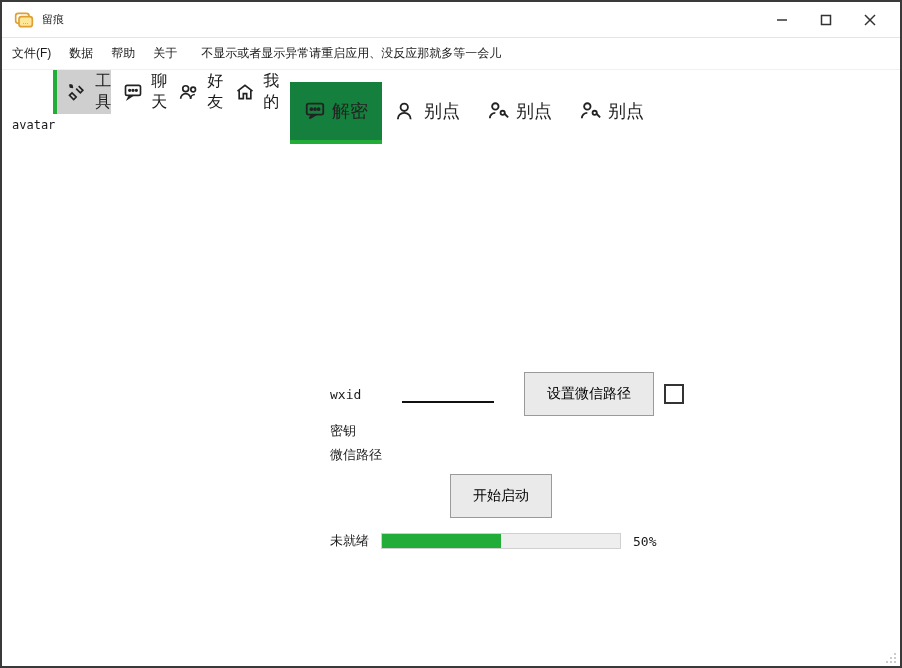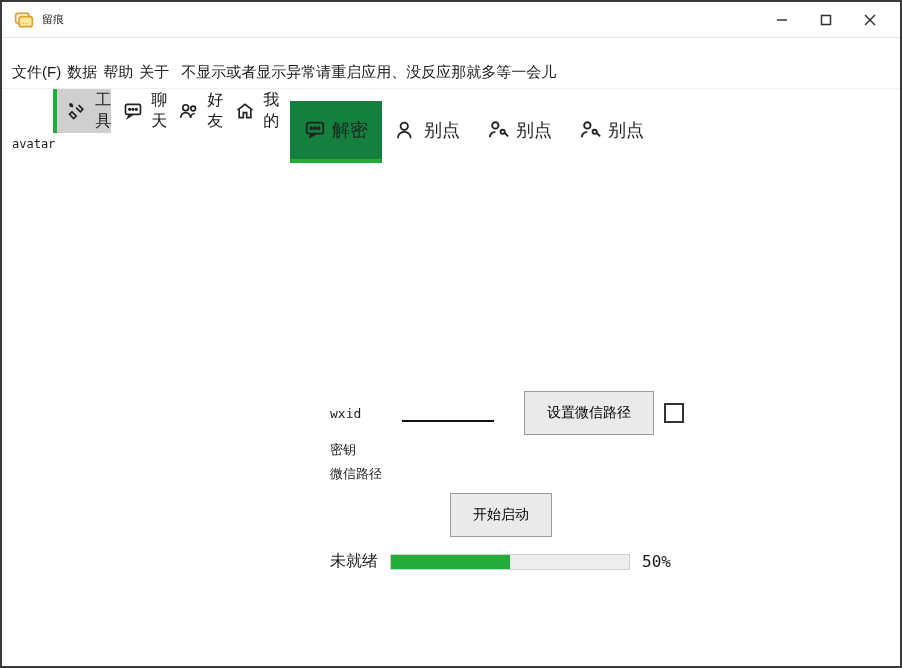--- a/index.html
+++ b/index.html
@@ -33,24 +33,23 @@
     width: 44px; height: 28px;
     display: flex; align-items: center; justify-content: center;
     font-size: 14px;
     color: #333;
   }
   .menubar {
     height: 32px;
     display: flex;
     align-items: center;
     padding: 0 10px;
-    gap: 6px;
-    font-size: 15px;
+    gap: 18px;
+    font-size: 12px;
     border-bottom: 1px solid #f0f0f0;
-    margin-top: 19px;
   }
   .menubar .menu-item { cursor: default; }
   .menubar .menu-hint { margin-left: 6px; }
   .content {
     display: flex;
     height: calc(100% - 36px - 32px);
   }
   .sidebar {
     width: 108px;
     display: flex;
@@ -153,21 +152,21 @@
   .checkbox {
     width: 20px; height: 20px;
     border: 2px solid #333;
     background: #fff;
     margin-left: 10px;
   }
   .progress-wrap {
     display: flex; align-items: center; gap: 12px;
     margin-top: 14px;
     font-family: "SimSun", monospace;
-    font-size: 16px;
+    font-size: 13px;
   }
   .progress-bar {
     width: 240px; height: 16px;
     background: #eee;
     border: 1px solid #d0d0d0;
   }
   .progress-fill {
     height: 100%;
     background: #22ac38;
   }

